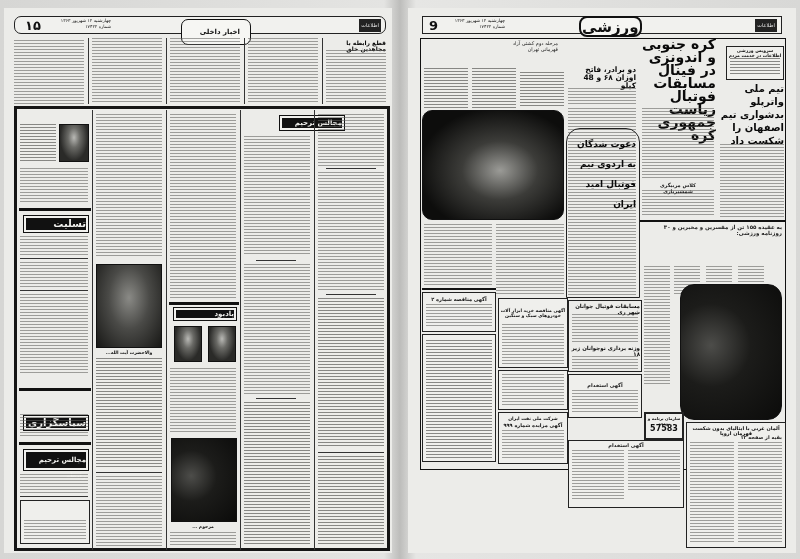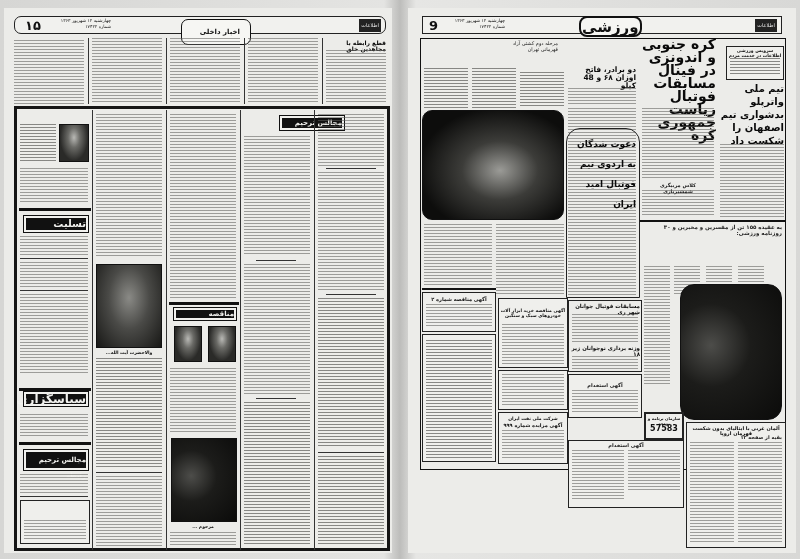--- a/index.html
+++ b/index.html
@@ -69,21 +69,21 @@
     <div class="col dense" style="left:16px;top:116px;width:36px;height:38px;"></div>
     <div class="col" style="left:16px;top:160px;width:68px;height:36px;"></div>
     <div class="rule-h" style="left:15px;top:200px;width:72px;height:3px;background:#111;"></div>
     <div class="black-banner" style="left:20px;top:208px;width:64px;height:16px;font-size:10px;line-height:12px;">تسلیت</div>
     <div class="col" style="left:16px;top:228px;width:68px;height:20px;"></div>
     <div class="rule-h" style="left:16px;top:250px;width:68px;"></div>
     <div class="col" style="left:16px;top:254px;width:68px;height:26px;"></div>
     <div class="rule-h" style="left:16px;top:282px;width:68px;"></div>
     <div class="col" style="left:16px;top:286px;width:68px;height:80px;"></div>
     <div class="rule-h" style="left:15px;top:380px;width:72px;height:3px;background:#111;"></div>
-    <div class="black-banner" style="left:20px;top:384px;width:64px;height:14px;font-size:12px;line-height:10px;">سپاسگزاری</div>
+    <div class="black-banner" style="left:20px;top:408px;width:64px;height:14px;font-size:10px;line-height:10px;">سپاسگزاری</div>
     <div class="col" style="left:16px;top:406px;width:68px;height:24px;"></div>
     <div class="rule-h" style="left:15px;top:434px;width:72px;height:3px;background:#111;"></div>
     <div class="black-banner" style="left:20px;top:442px;width:64px;height:20px;font-size:7px;line-height:16px;">مجالس ترحیم رابطه</div>
     <div class="col" style="left:16px;top:466px;width:68px;height:20px;"></div>
     <div class="rule-h" style="left:16px;top:488px;width:68px;"></div>
     <div class="box" style="left:16px;top:492px;width:70px;height:44px;"></div>
     <div class="col" style="left:20px;top:512px;width:62px;height:20px;"></div>
 
     <div class="rule-v" style="left:88px;top:102px;height:440px;"></div>
 
@@ -91,21 +91,21 @@
     <div class="photo mid" style="left:92px;top:256px;width:66px;height:84px;"></div>
     <div class="caption" style="left:92px;top:342px;width:66px;">والاحضرت آیت الله...</div>
     <div class="col dense" style="left:92px;top:350px;width:66px;height:110px;"></div>
     <div class="rule-h" style="left:92px;top:464px;width:66px;"></div>
     <div class="col" style="left:92px;top:468px;width:66px;height:70px;"></div>
 
     <div class="rule-v" style="left:162px;top:102px;height:440px;"></div>
 
     <div class="col" style="left:166px;top:106px;width:66px;height:186px;"></div>
     <div class="rule-h" style="left:165px;top:294px;width:70px;height:3px;background:#111;"></div>
-    <div class="black-banner" style="left:170px;top:300px;width:62px;height:12px;font-size:7px;line-height:9px;">مناقصه</div>
+    <div class="black-banner" style="left:170px;top:300px;width:62px;height:12px;font-size:7px;line-height:9px;">یادبود</div>
     <div class="photo portrait" style="left:170px;top:318px;width:28px;height:36px;"></div>
     <div class="photo portrait" style="left:204px;top:318px;width:28px;height:36px;"></div>
     <div class="col" style="left:166px;top:360px;width:66px;height:64px;"></div>
     <div class="photo dark" style="left:167px;top:430px;width:66px;height:84px;border-radius:0;"></div>
     <div class="caption" style="left:166px;top:516px;width:66px;">مرحوم ...</div>
     <div class="col" style="left:166px;top:524px;width:66px;height:14px;"></div>
 
     <div class="rule-v" style="left:236px;top:102px;height:440px;"></div>
 
     <div class="black-banner" style="left:276px;top:108px;width:64px;height:14px;font-size:7px;line-height:10px;">مجالس ترحیم</div>

